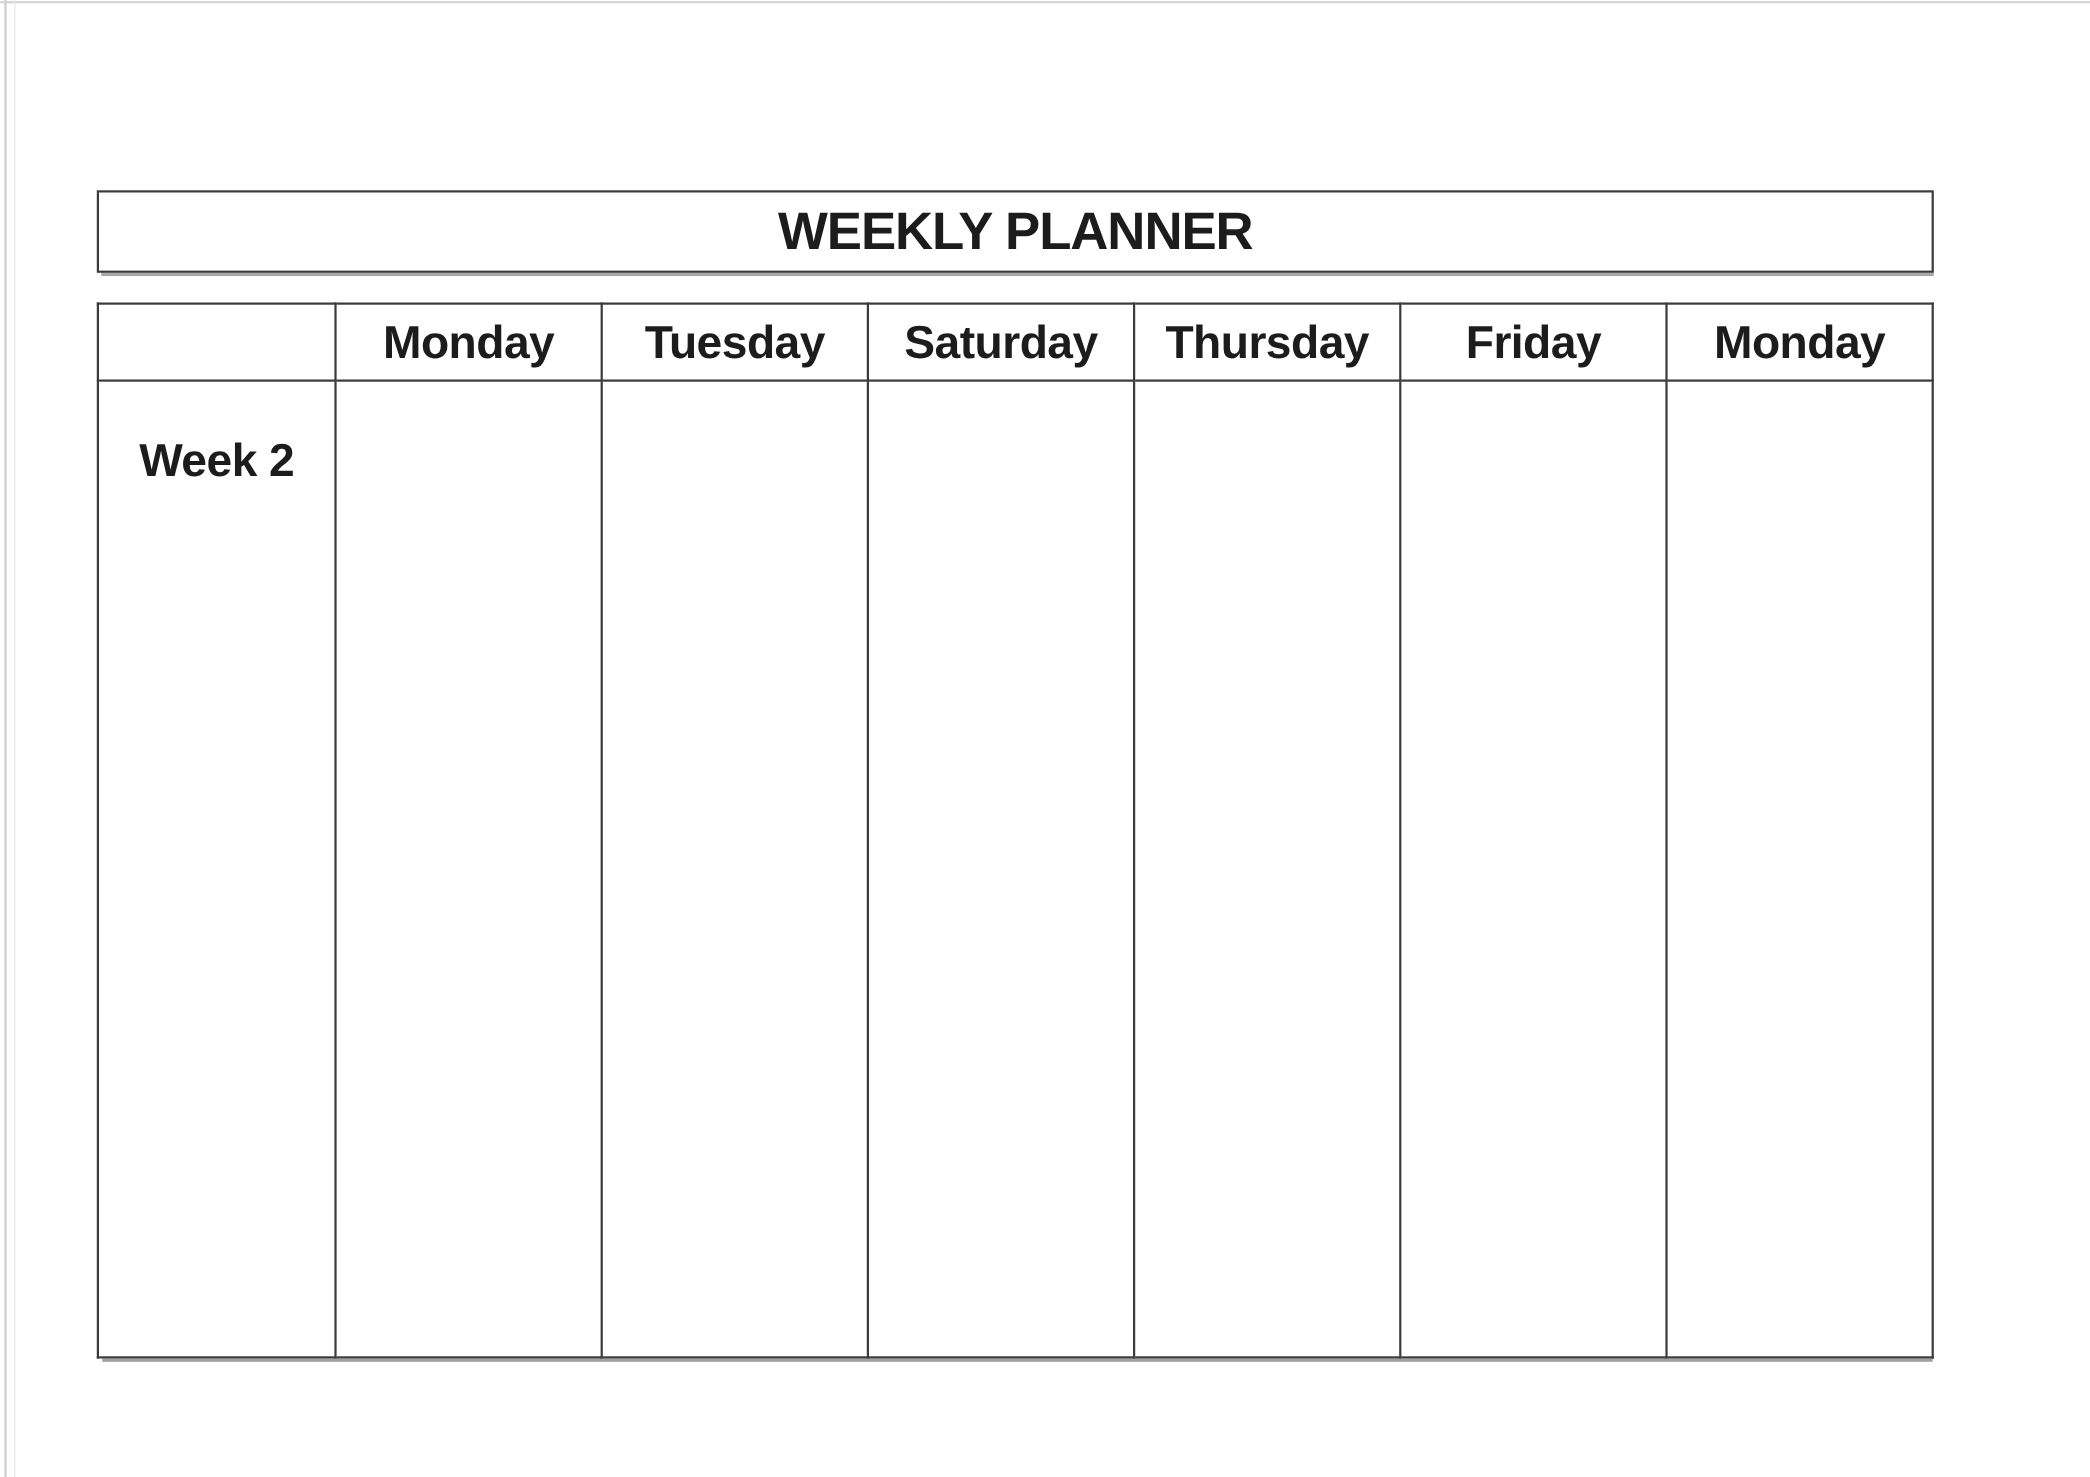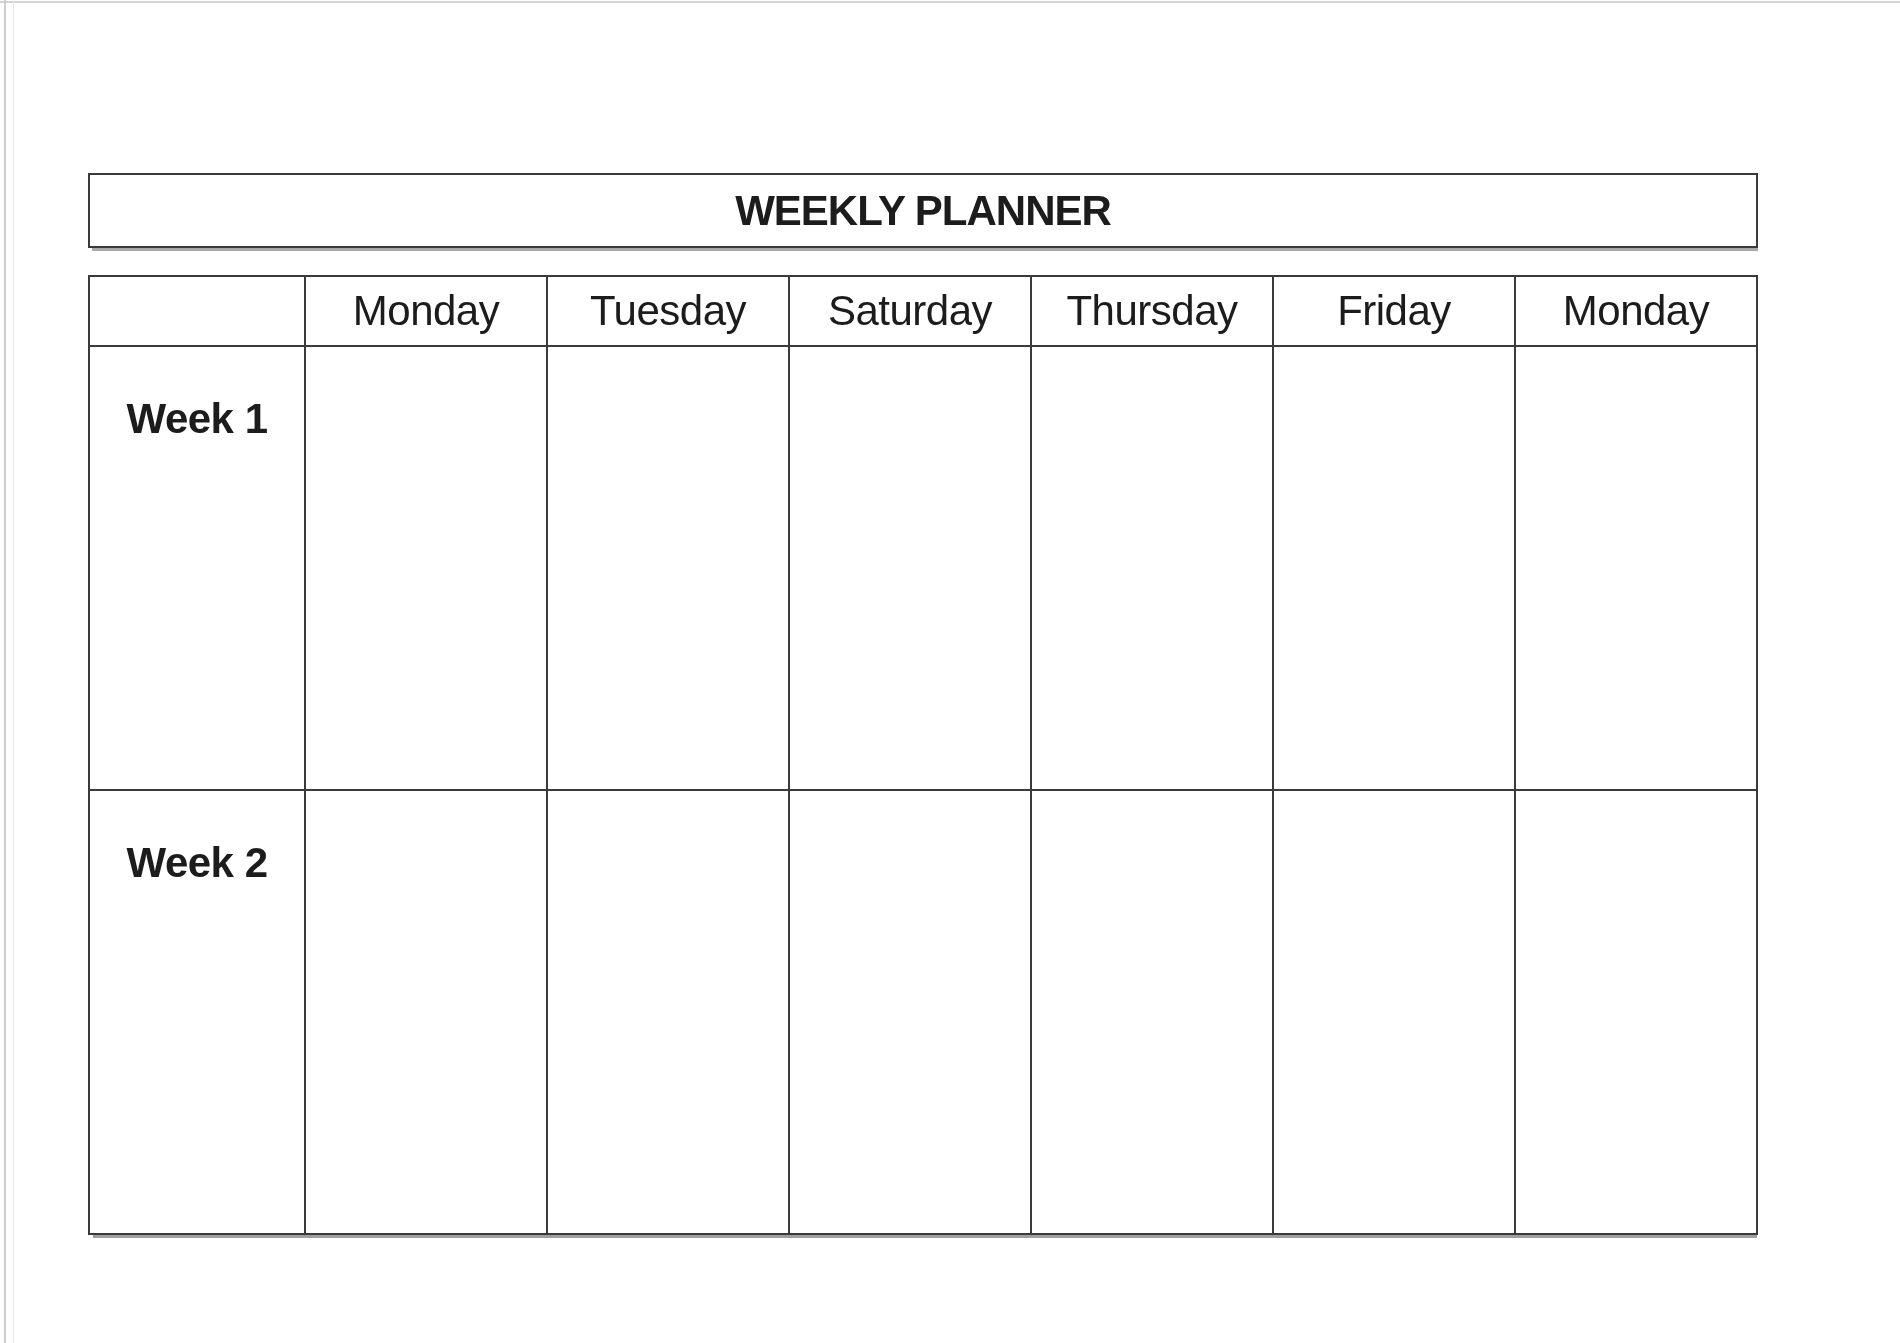--- a/index.html
+++ b/index.html
@@ -41,21 +41,21 @@
     width: 1666px;
     height: 71px;
     border: 2px solid #3a3a3a;
     background: #ffffff;
     display: flex;
     align-items: center;
     justify-content: center;
     box-shadow: 2px 5px 0 -2px #a8a8a8;
   }
   .title-text {
-    font-size: 42px;
+    font-size: 48px;
     font-weight: bold;
     letter-spacing: -1px;
     white-space: nowrap;
   }
   table.planner {
     position: absolute;
     left: 88px;
     top: 275px;
     width: 1670px;
     height: 960px;
@@ -68,21 +68,21 @@
   table.planner td {
     border: 2px solid #3a3a3a;
     padding: 0;
     background: #ffffff;
   }
   table.planner thead tr {
     height: 70px;
   }
   table.planner thead th {
     font-size: 42px;
-    font-weight: normal;
+    font-weight: bold;
     text-align: center;
     vertical-align: middle;
     letter-spacing: -0.5px;
   }
   table.planner tbody tr {
     height: 178px;
   }
   table.planner .week-label {
     font-size: 42px;
     font-weight: bold;
@@ -122,29 +122,20 @@
         <th>Monday</th>
         <th>Tuesday</th>
         <th>Saturday</th>
         <th>Thursday</th>
         <th>Friday</th>
         <th>Monday</th>
       </tr>
     </thead>
     <tbody>
       <tr>
-        <th class="week-label">Week 1</th>
-        <td></td>
-        <td></td>
-        <td></td>
-        <td></td>
-        <td></td>
-        <td></td>
-      </tr>
-      <tr>
         <th class="week-label">Week 2</th>
         <td></td>
         <td></td>
         <td></td>
         <td></td>
         <td></td>
         <td></td>
       </tr>
     </tbody>
   </table>

